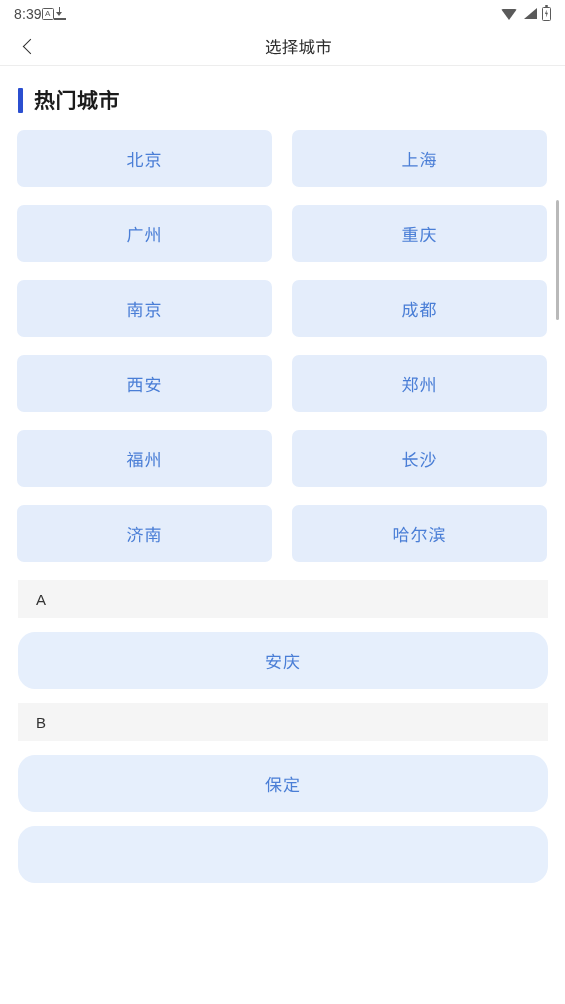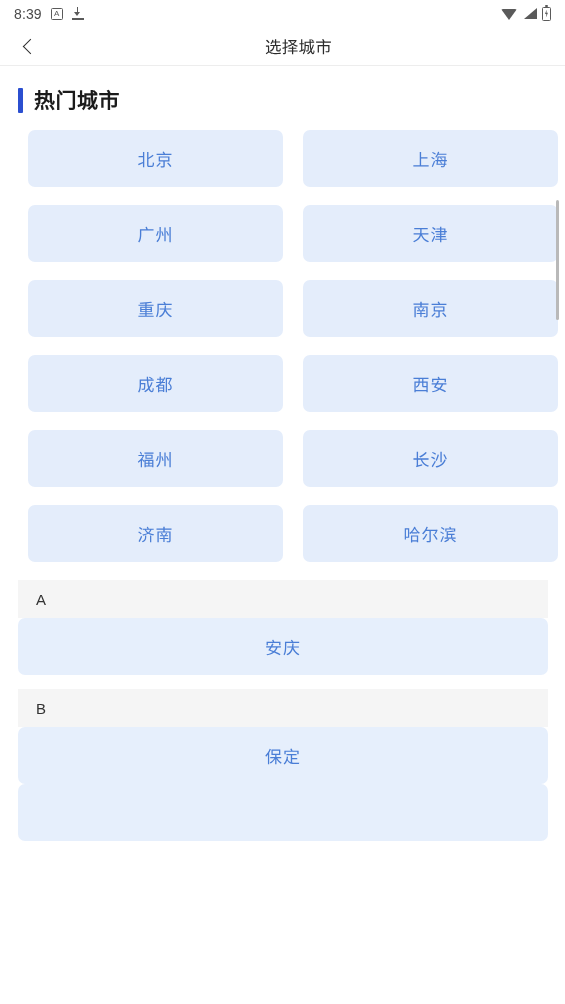--- a/index.html
+++ b/index.html
@@ -27,21 +27,20 @@
     height: 27px;
     width: 100%;
     background: #ffffff;
     display: flex;
     align-items: center;
     padding: 0 14px;
   }
   .status-left {
     display: flex;
     align-items: center;
-    gap: 9px;
   }
   .status-clock {
     font-size: 14px;
     color: #4a4a4a;
     letter-spacing: 0.1px;
     line-height: 1;
   }
   .status-icon-box {
     width: 12px;
     height: 12px;
@@ -212,21 +211,21 @@
     letter-spacing: 0.5px;
     line-height: 1;
   }
 
   
   .hot-grid {
     display: grid;
     grid-template-columns: 255px 255px;
     column-gap: 20px;
     row-gap: 18px;
-    padding: 9px 17px 0 28px;
+    padding: 9px 17px 0 17px;
   }
   .city-chip {
     height: 57px;
     background: #e4edfb;
     border-radius: 7px;
     display: flex;
     align-items: center;
     justify-content: center;
     font-size: 17px;
     color: #4a7ed6;
@@ -245,22 +244,23 @@
     background: #f5f5f5;
     display: flex;
     align-items: center;
     padding-left: 18px;
     font-size: 15px;
     color: #333333;
     letter-spacing: 0.3px;
   }
   .alpha-city {
     height: 57px;
+    margin-top: 14px;
     background: #e6effc;
-    border-radius: 7px;
+    border-radius: 17px;
     display: flex;
     align-items: center;
     justify-content: center;
     font-size: 17px;
     color: #4a7ed6;
     letter-spacing: 1px;
     cursor: pointer;
     user-select: none;
   }
   .alpha-header.spaced { margin-top: 14px; }
@@ -320,25 +320,25 @@
 
     <div class="section-title-row">
       <span class="section-accent"></span>
       <span class="section-title-text">热门城市</span>
     </div>
 
     <div class="hot-grid">
         <div class="city-chip">北京</div>
         <div class="city-chip">上海</div>
         <div class="city-chip">广州</div>
-        <div class="city-chip">天津</div>
         <div class="city-chip">重庆</div>
         <div class="city-chip">南京</div>
         <div class="city-chip">成都</div>
         <div class="city-chip">西安</div>
+        <div class="city-chip">郑州</div>
         <div class="city-chip">福州</div>
         <div class="city-chip">长沙</div>
         <div class="city-chip">济南</div>
         <div class="city-chip">哈尔滨</div>
       </div>
 
     <div class="alpha-list">
         <div class="alpha-header">A</div>
         <div class="alpha-city">安庆</div>
         <div class="alpha-header spaced">B</div>

